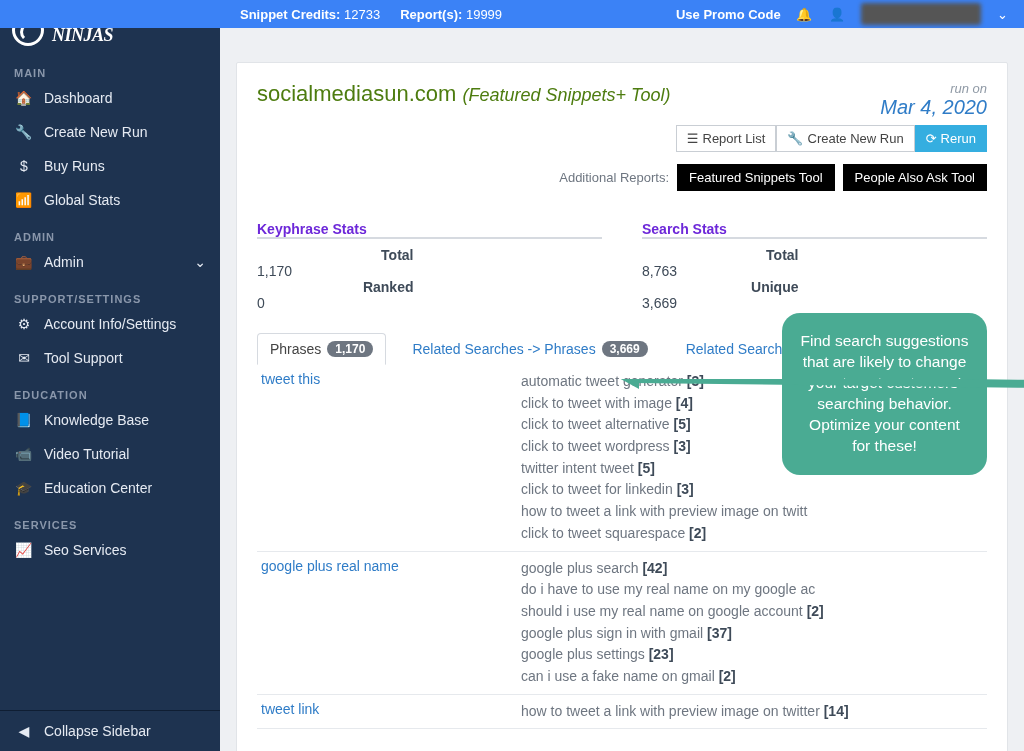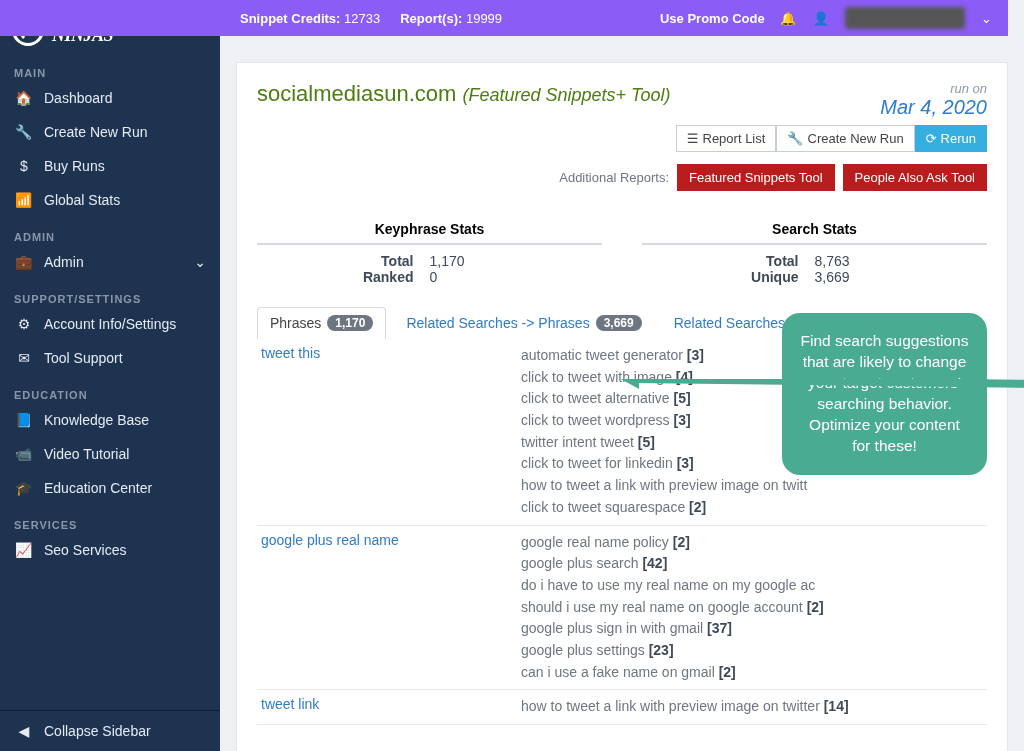--- a/index.html
+++ b/index.html
@@ -1,17 +1,17 @@
 <!DOCTYPE html>
 <html><head>
 <meta charset="utf-8">
 <style>
 * { box-sizing: border-box; margin: 0; padding: 0; }
 body { font-family: -apple-system, "Helvetica Neue", Arial, sans-serif; font-size: 14px; background: #eef0f3; width: 1024px; height: 751px; overflow: hidden; }
-.topbar { position: absolute; top: 0; left: 0; right: 16px; height: 36px; background: #8b5cf6; color: #fff; display: flex; align-items: center; padding: 0 16px 0 240px; font-size: 13px; }
+.topbar { position: absolute; top: 0; left: 0; right: 0; height: 28px; background: #3b82f6; color: #fff; display: flex; align-items: center; padding: 0 16px 0 240px; font-size: 13px; }
 .topbar .seg { margin-right: 20px; font-weight: 600; }
 .topbar .seg .val { font-weight: 400; }
 .topbar-right { margin-left: auto; display: flex; align-items: center; gap: 16px; }
 .userblock { width: 120px; height: 22px; background: #555; border-radius: 3px; filter: blur(2px); }
 .sidebar { position: absolute; top: 7px; left: 0; bottom: 0; width: 220px; background: #1e3350; color: #c7d0de; display: flex; flex-direction: column; }
 .logo { height: 46px; padding: 4px 12px; background: #1e3350; display: flex; align-items: center; color: #fff; }
 .logo-swirl { width: 32px; height: 32px; border: 3px solid #fff; border-radius: 50%; position: relative; margin-right: 8px; flex-shrink:0;}
 .logo-swirl::after { content:""; position:absolute; width:14px; height:14px; border:3px solid #fff; border-right-color:transparent; border-bottom-color:transparent; border-radius:50%; top:5px; left:5px; }
 .logo-text { display:flex; flex-direction:column; line-height:1; }
 .logo-text small { font-size:9px; letter-spacing: 1.5px; }
@@ -27,28 +27,28 @@
 .domain-title { font-size: 22px; color: #4d7c0f; font-weight: 400; }
 .domain-title .sub { font-style: italic; font-size: 18px; }
 .run-meta { margin-left: auto; text-align: right; }
 .run-meta .lbl { color:#8f99a5; font-style: italic; font-size:13px; }
 .run-meta .date { color:#2f7cc7; font-size:20px; font-style: italic; }
 .btn-row { display:flex; justify-content:flex-end; margin-top:6px; }
 .btn { border:1px solid #c9ced4; padding:5px 10px; font-size:13px; background:#fff; color:#444; cursor:pointer; display:inline-flex; align-items:center; gap:4px;}
 .btn.blue { background:#35aee0; color:#fff; border-color:#35aee0; }
 .addl-row { display:flex; justify-content:flex-end; align-items:center; gap:8px; margin-top:12px; }
 .addl-row .lbl { color:#6e7681; font-size:13px; }
-.pill { background:#b91c1c; color:#fff; padding:6px 12px; font-size:13px; cursor:pointer; }
+.pill { background:#000000; color:#fff; padding:6px 12px; font-size:13px; cursor:pointer; }
 .stats-row { display:flex; gap:40px; margin-top:30px; }
 .stats-col { flex:1; }
-.stats-title { text-align:center; color:#000000; font-weight:700; border-bottom:2px solid #d6dae0; padding-bottom:6px; margin-bottom:8px; }
-.stat-line { display:flex; }
+.stats-title { text-align:left; color:#6d28d9; font-weight:700; border-bottom:2px solid #d6dae0; margin-bottom:8px; }
+.stat-line { display:flex;flex-direction:column; }
 .stat-line .k { width:50%; text-align:right; color:#3e4a58; font-weight:700; padding-right:16px;}
 .stat-line .v { color:#3e4a58; }
-.tabs { margin-top:22px; display:flex; gap:8px; align-items:center; }
+.tabs { margin-top:22px; display:flex; gap:14px; align-items:center; }
 .tab { padding:7px 12px; color:#2f7cc7; cursor:pointer; font-size:14px; display:flex; align-items:center; gap:6px;}
 .tab.active { border:1px solid #d6dae0; border-bottom-color:#fff; border-radius:4px 4px 0 0; color:#444;}
 .badge { background:#6e7681; color:#fff; border-radius:10px; padding:1px 8px; font-size:12px; font-weight:700;}
 .table-head { display:flex; padding:10px 4px 8px 4px; color:#3e4a58; font-weight:700; border-bottom:1px solid #e6e9ed;}
 .table-head .c1 { width:260px; }
 .tbl-row { display:flex; border-bottom:1px solid #e6e9ed; padding:6px 4px; font-size:14px;}
 .tbl-row .c1 { width:260px; color:#2f7cc7; cursor:pointer;}
 .tbl-row .c2 { flex:1; color:#6e7681;}
 .rs-line { line-height:1.55; }
 .rs-line b { color:#3e4a58; }
@@ -224,21 +224,20 @@
             <div class="rs-line">click to tweet wordpress <b>[3]</b></div>
             <div class="rs-line">twitter intent tweet <b>[5]</b></div>
             <div class="rs-line">click to tweet for linkedin <b>[3]</b></div>
             <div class="rs-line">how to tweet a link with preview image on twitt</div>
             <div class="rs-line">click to tweet squarespace <b>[2]</b></div>
           </div>
         </div>
         <div class="tbl-row">
           <div class="c1">google plus real name</div>
           <div class="c2">
-            <div class="rs-line">google real name policy <b>[2]</b></div>
             <div class="rs-line">google plus search <b>[42]</b></div>
             <div class="rs-line">do i have to use my real name on my google ac</div>
             <div class="rs-line">should i use my real name on google account <b>[2]</b></div>
             <div class="rs-line">google plus sign in with gmail <b>[37]</b></div>
             <div class="rs-line">google plus settings <b>[23]</b></div>
             <div class="rs-line">can i use a fake name on gmail <b>[2]</b></div>
           </div>
         </div>
         <div class="tbl-row">
           <div class="c1">tweet link</div>

